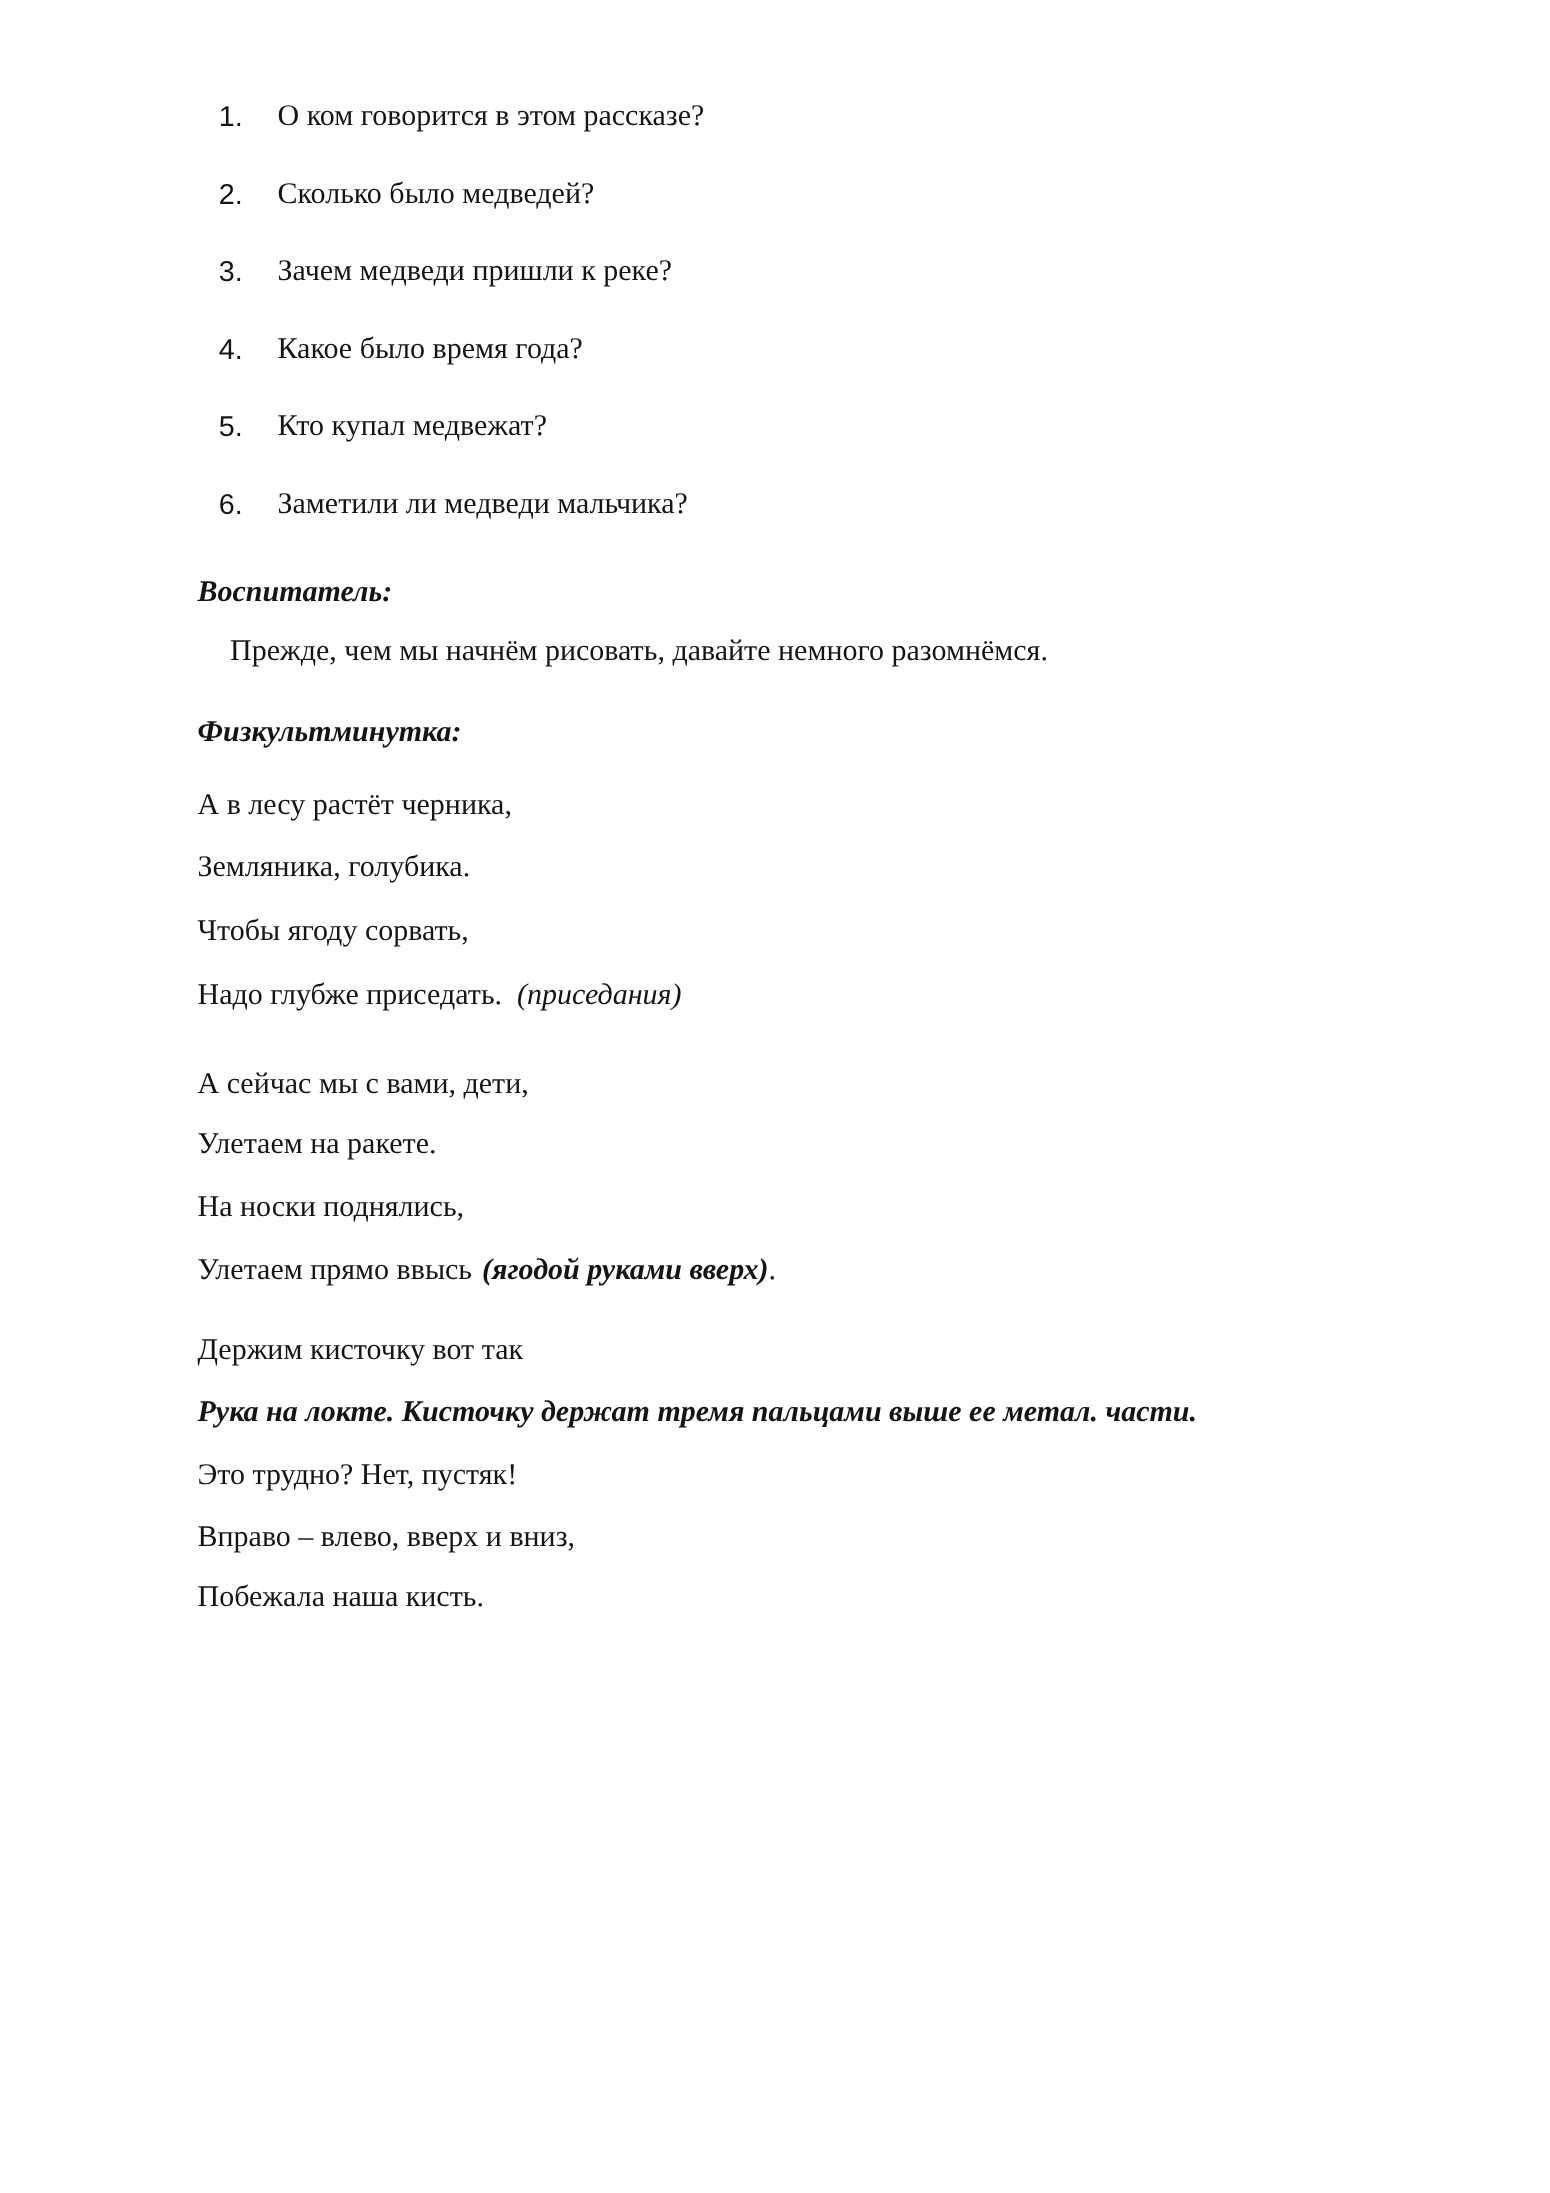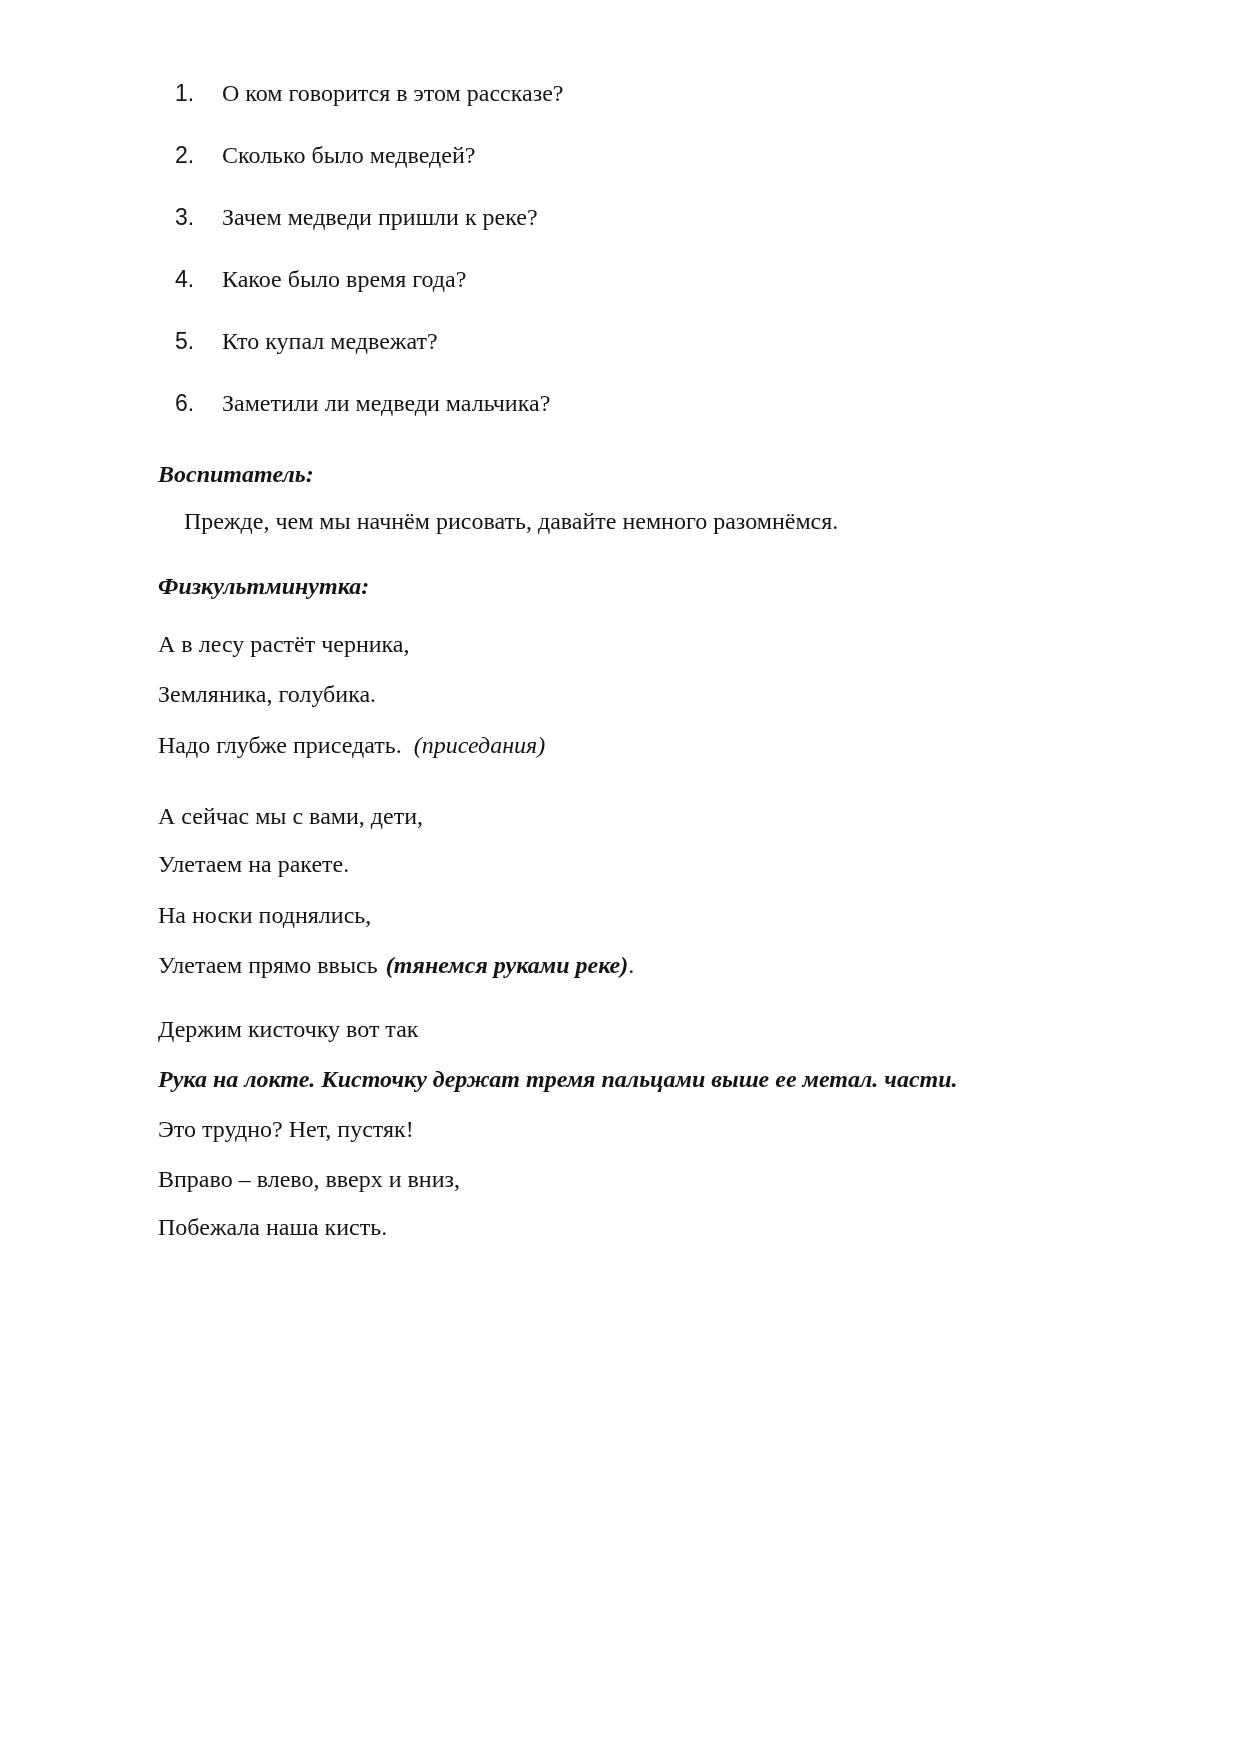--- a/index.html
+++ b/index.html
@@ -99,27 +99,28 @@
     </div>
   </div>
 
   <p class="heading h-teacher">Воспитатель:</p>
   <p class="line mt21">Прежде, чем мы начнём рисовать, давайте немного разомнёмся.</p>
 
   <p class="heading h-warmup">Физкультминутка:</p>
 
   <p class="line mt32">А в лесу растёт черника,</p>
   <p class="line mt24">Земляника, голубика.</p>
+  <p class="line mt25">Чтобы ягоду сорвать,</p>
   <p class="line mt25"><span>Надо глубже приседать.</span><span class="note-italic">(приседания)</span></p>
 
 
   <p class="line mt79">А сейчас мы с вами, дети,</p>
   <p class="line mt22">Улетаем на ракете.</p>
   <p class="line mt25">На носки поднялись,</p>
-  <p class="line mt24"><span>Улетаем прямо ввысь</span><span class="note-bold-italic">(тянемся руками реке)</span><span>.</span></p>
+  <p class="line mt24"><span>Улетаем прямо ввысь</span><span class="note-bold-italic">(ягодой руками вверх)</span><span>.</span></p>
 
   <p class="line mt38">Держим кисточку вот так</p>
   <p class="line mt24 bold-italic">Рука на локте. Кисточку держат тремя пальцами выше ее метал. части.</p>
   <p class="line mt24">Это трудно? Нет, пустяк!</p>
   <p class="line mt24">Вправо – влево, вверх и вниз,</p>
   <p class="line mt22">Побежала наша кисть.</p>
 
 </div>
 
 </body></html>

